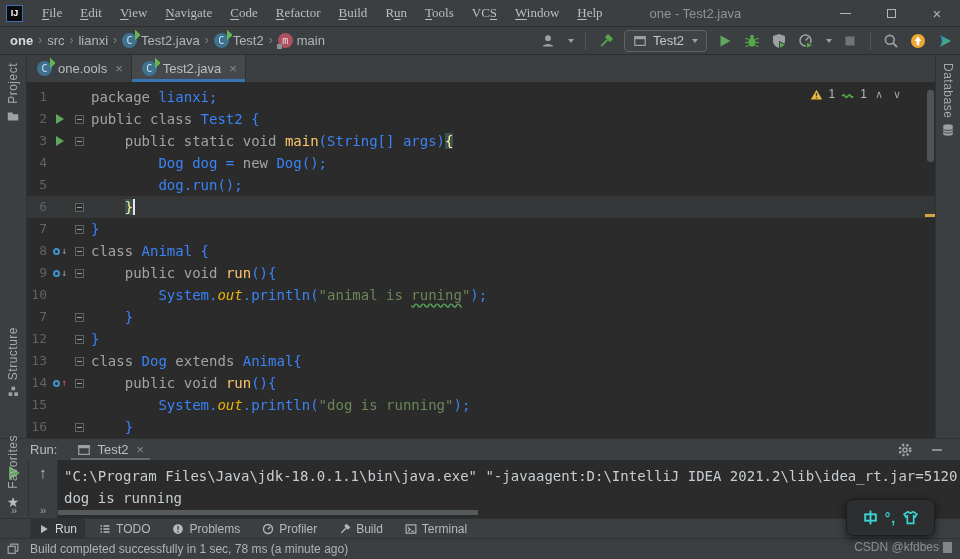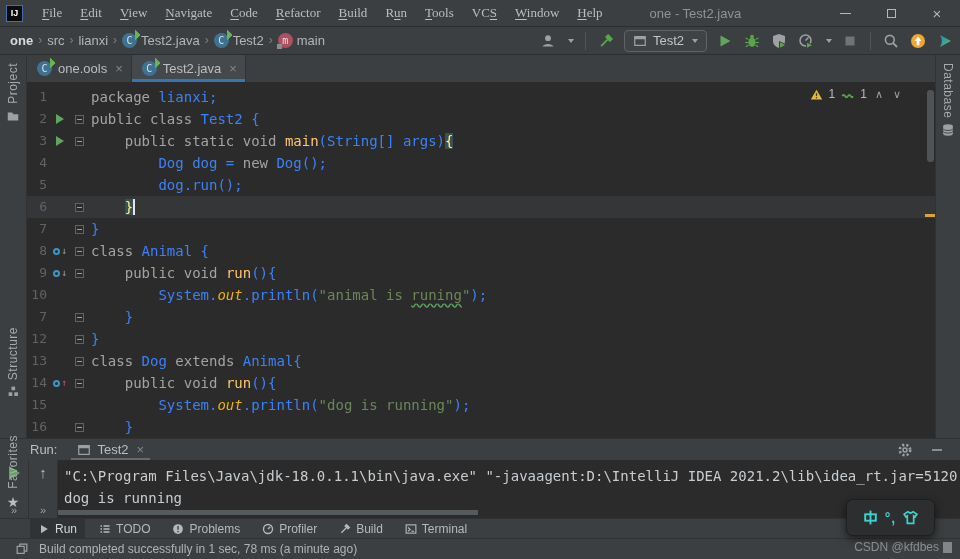--- a/index.html
+++ b/index.html
@@ -107,21 +107,21 @@
   .arr-up { color:#b6b9bb; font-size:15px; line-height:14px; }
   .console { flex:1; position:relative; overflow:hidden; padding:5px 0 0 6px;
     font-family:"DejaVu Sans Mono", monospace; font-size:14px; color:#c8cdd1; }
   .console .cline { height:22px; line-height:22px; white-space:pre; }
   .h-scroll-thumb { position:absolute; left:0px; bottom:3px; width:420px; height:5px; background:#555a5c; }
   
   .twbar { height:20px; background:#3c3f41; border-top:1px solid #323232; display:flex; align-items:center; padding-left:30px; gap:6px; font-size:12px; }
   .tw-item { display:flex; align-items:center; gap:5px; padding:0 8px; height:100%; color:#b6b9bb; }
   .tw-item.active { background:#303335; color:#d3d6d8; }
   
-  .statusbar { height:21px; background:#3c3f41; border-top:1px solid #323232; display:flex; align-items:center; padding:0 10px 0 13px; font-size:12px; color:#b0b3b5; }
+  .statusbar { height:21px; background:#3c3f41; border-top:1px solid #323232; display:flex; align-items:center; padding:0 10px 0 4px; font-size:12px; color:#b0b3b5; }
   .status-right { margin-left:auto; display:flex; align-items:center; gap:16px;margin-top:48px; }
   
   .ime-popup { position:absolute; right:25px; bottom:23px; width:89px; height:37px; background:#2c2e2f;
     border:1px solid #1d1e1f; border-radius:7px; box-shadow:0 3px 8px rgba(0,0,0,.55);
     display:flex; align-items:center; justify-content:center; gap:6px; color:#3bd3ce; }
   .ime-deg { font-size:14px; font-weight:bold; letter-spacing:1px; }
   .watermark { position:absolute; right:8px; bottom:5px; color:rgba(190,193,195,.6); font-size:12px; display:flex; align-items:center; gap:4px; pointer-events:none; }
   .wm-box { width:9px; height:11px; background:rgba(190,193,195,.55); display:inline-block; }
   svg { display:block; }
 </style>

